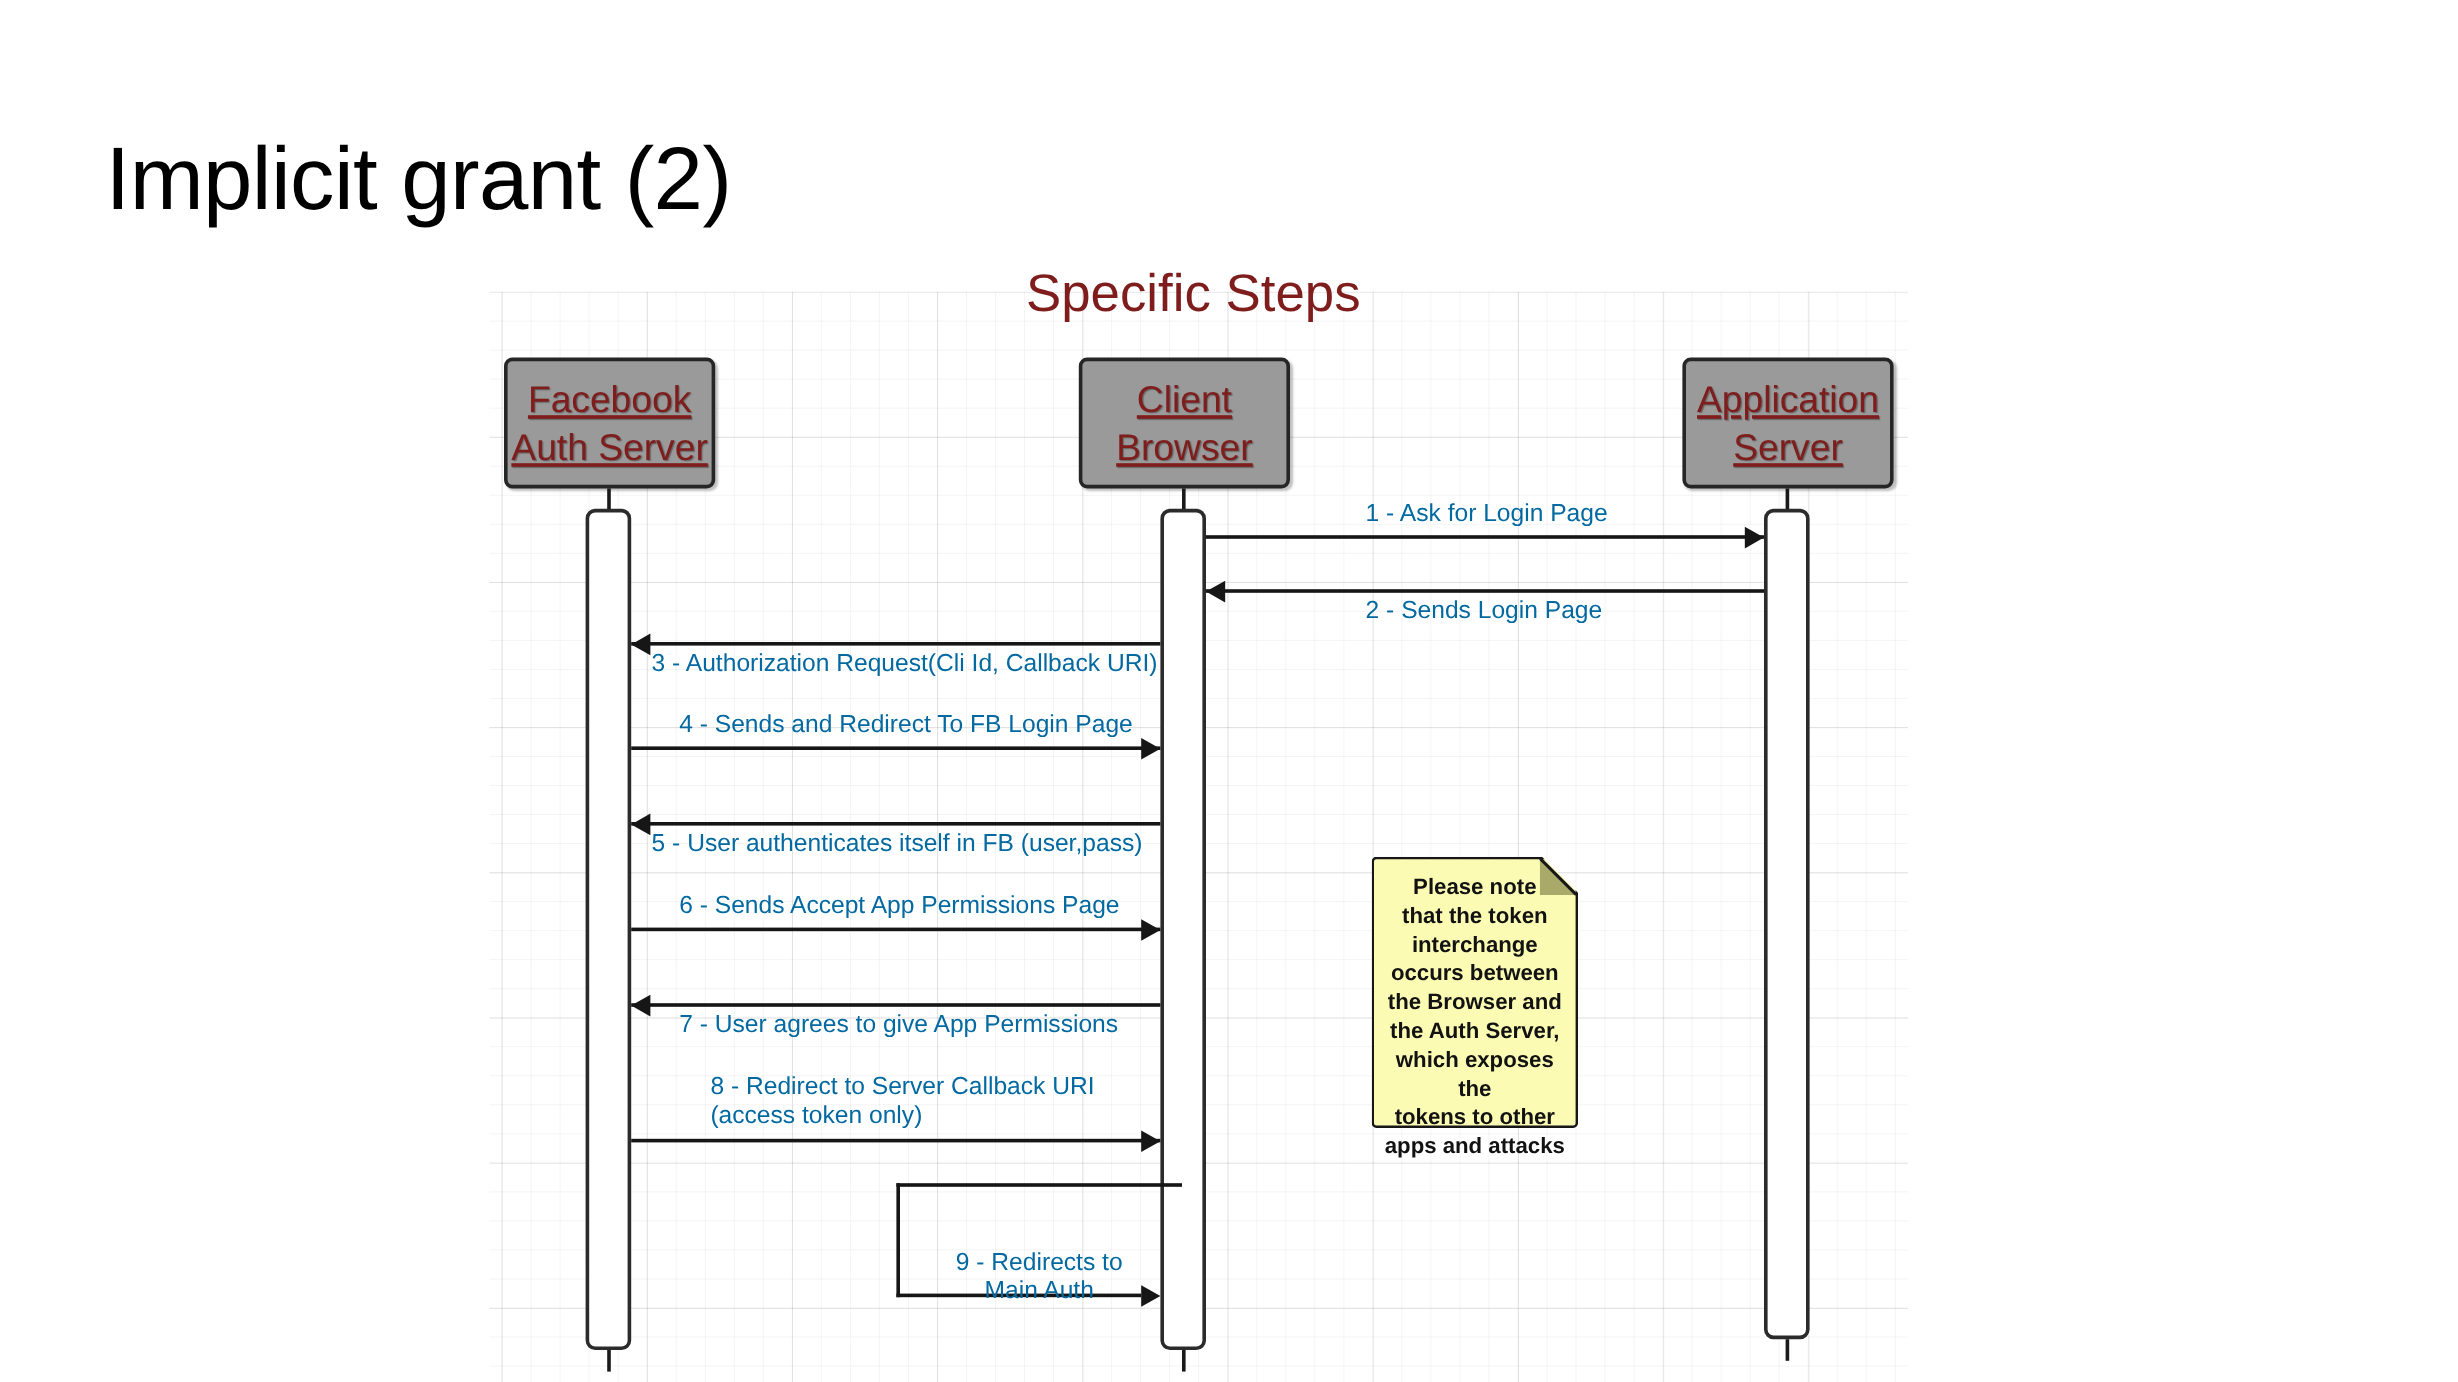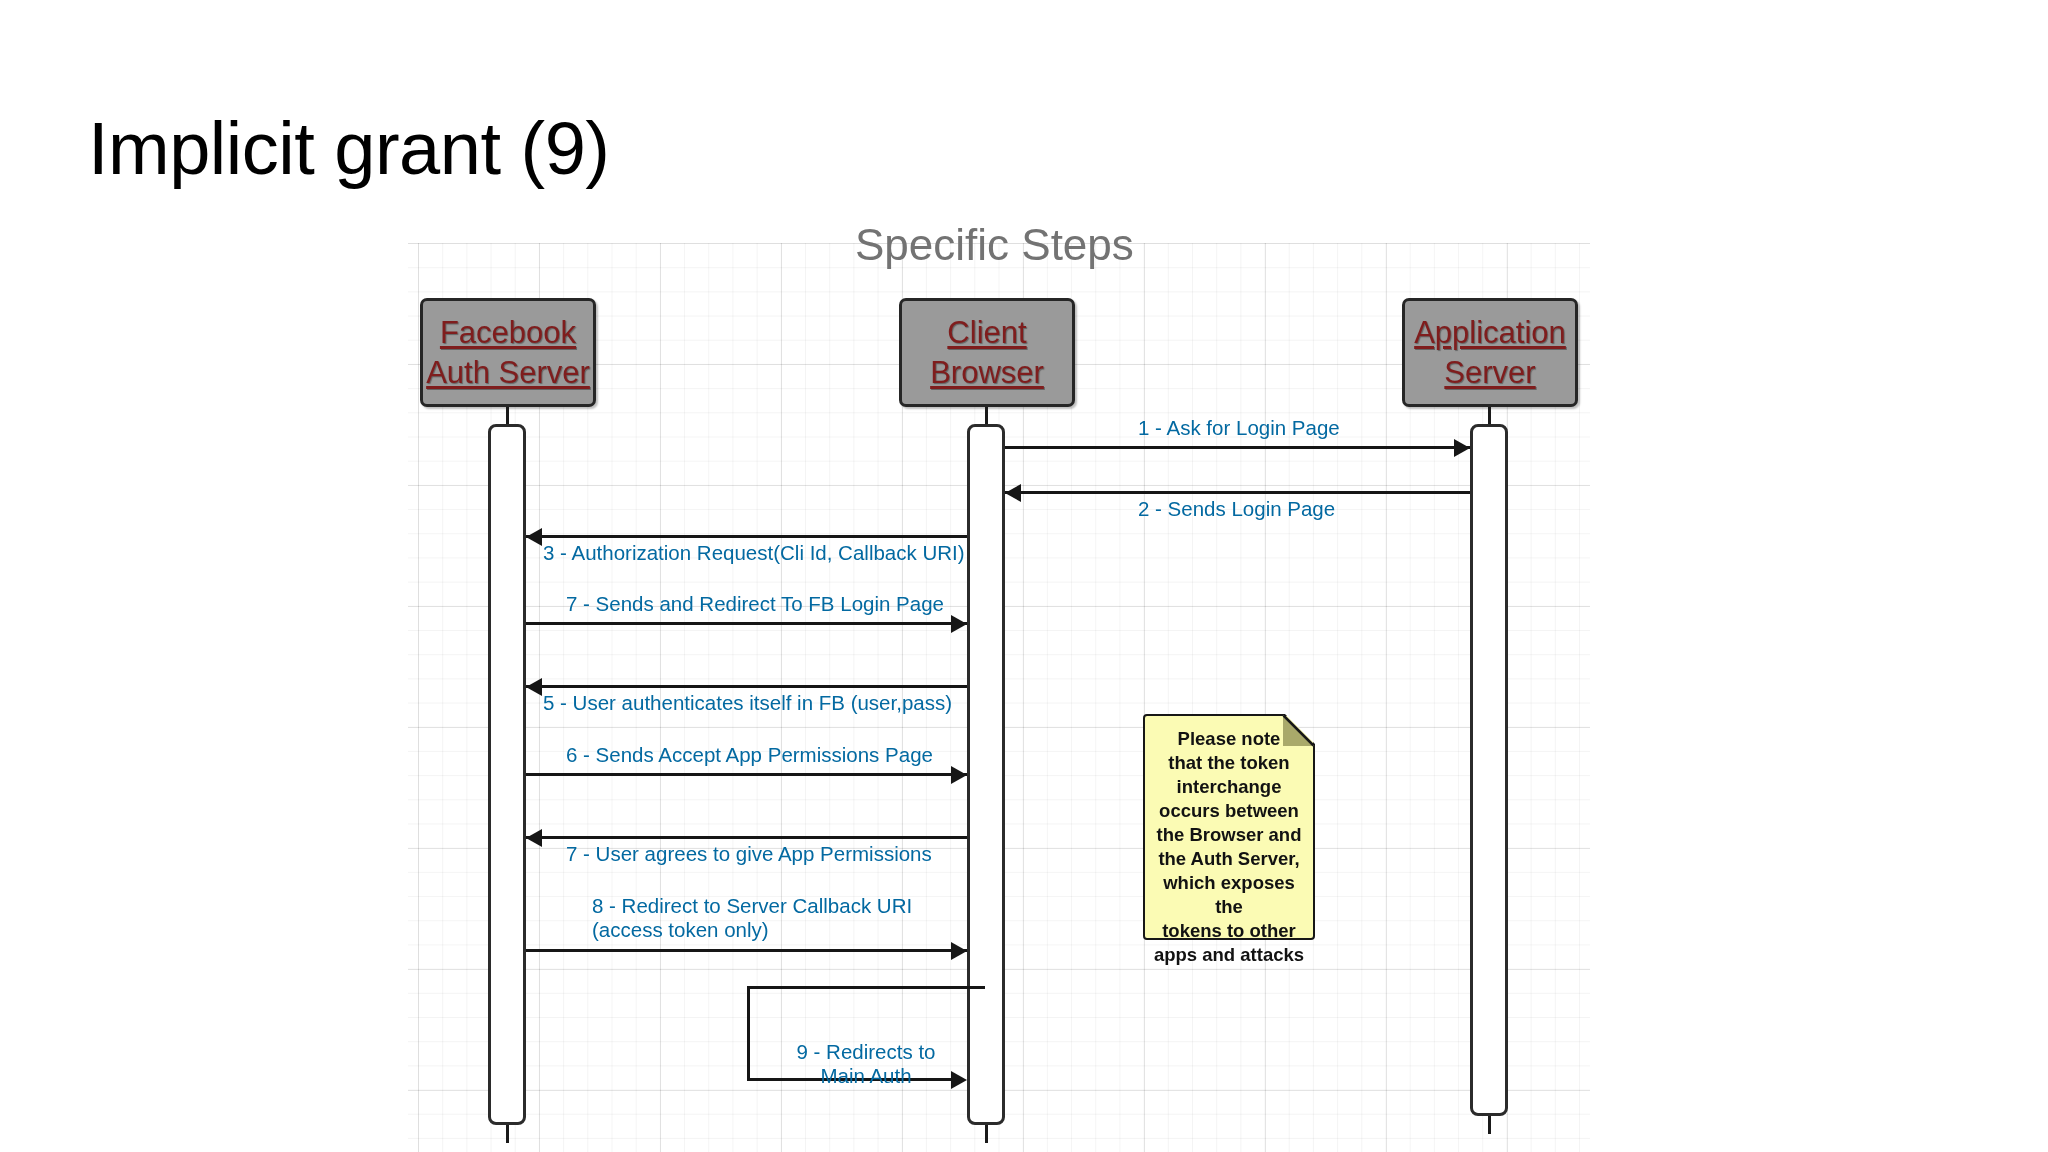--- a/index.html
+++ b/index.html
@@ -51,21 +51,21 @@
   }
 
   
   #diagram-subtitle {
     position: absolute;
     left: 855px;
     top: 220px;
     font-size: 44px;
     font-weight: 400;
     white-space: nowrap;
-    color: #737373;
+    color: #7f1d1d;
   }
 
   
   .lifeline-head {
     position: absolute;
     box-sizing: border-box;
     background: #9a9a9a;
     border: 3px solid #262626;
     border-radius: 7px;
     box-shadow: 2px 2px 2px rgba(0,0,0,0.25);
@@ -177,21 +177,21 @@
     font-size: 18.5px;
     font-weight: bold;
     line-height: 1.30;
     text-align: center;
     color: #121212;
   }
 </style>
 </head>
 <body>
 
-<div id="slide-title">Implicit grant (9)</div>
+<div id="slide-title">Implicit grant (2)</div>
 
 <div id="diagram-canvas"></div>
 
 <div id="diagram-subtitle">Specific Steps</div>
 
 <div class="lifeline-head" style="left:420px; top:298px; width:176px; height:109px;">
   <span class="ll-line">Facebook</span>
   <span class="ll-line">Auth Server</span>
 </div>
 <div class="lifeline-stem" style="left:506px; top:407px; height:19px;"></div>
@@ -219,21 +219,21 @@
 <div class="msg-head right" style="left:1454px; top:438.5px;"></div>
 
 <div class="msg-line" style="left:1005px; top:491px; width:465px;"></div>
 <div class="msg-head left" style="left:1005px; top:483.5px;"></div>
 <div class="msg-label" style="left:1138px; top:496px;">2 - Sends Login Page</div>
 
 <div class="msg-line" style="left:526px; top:535px; width:441px;"></div>
 <div class="msg-head left" style="left:526px; top:527.5px;"></div>
 <div class="msg-label" style="left:543px; top:540px;">3 - Authorization Request(Cli Id, Callback URI)</div>
 
-<div class="msg-label" style="left:566px; top:591px;">7 - Sends and Redirect To FB Login Page</div>
+<div class="msg-label" style="left:566px; top:591px;">4 - Sends and Redirect To FB Login Page</div>
 <div class="msg-line" style="left:526px; top:622px; width:441px;"></div>
 <div class="msg-head right" style="left:951px; top:614.5px;"></div>
 
 <div class="msg-line" style="left:526px; top:685px; width:441px;"></div>
 <div class="msg-head left" style="left:526px; top:677.5px;"></div>
 <div class="msg-label" style="left:543px; top:690px;">5 - User authenticates itself in FB (user,pass)</div>
 
 <div class="msg-label" style="left:566px; top:742px;text-align:right;">6 - Sends Accept App Permissions Page</div>
 <div class="msg-line" style="left:526px; top:773px; width:441px;"></div>
 <div class="msg-head right" style="left:951px; top:765.5px;"></div>

